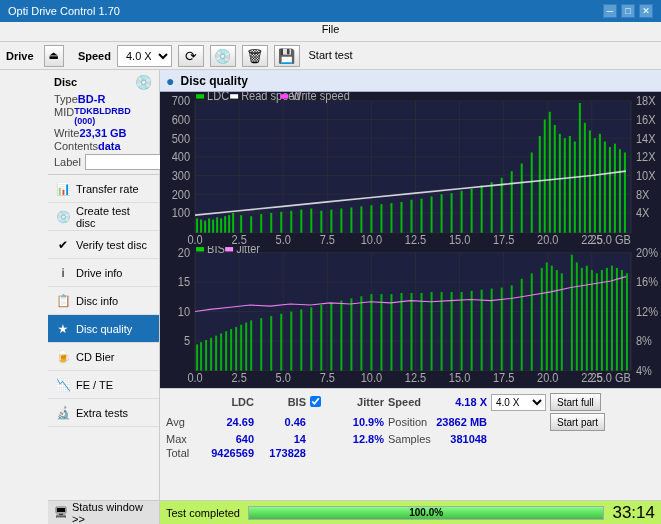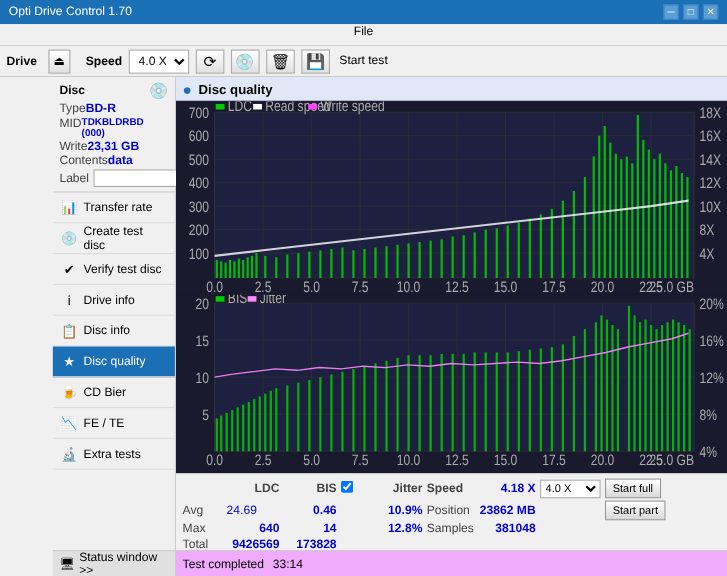--- a/index.html
+++ b/index.html
@@ -238,47 +238,48 @@
       height: 18px;
       padding: 0 6px;
       cursor: pointer;
       font-size: 10px;
       white-space: nowrap;
     }
 
     
     .progress-area {
       height: 24px;
-      background: #f0abfc;
+      background: #bef264;
       border-top: 1px solid #ccc;
       display: flex;
       align-items: center;
       padding: 0 6px;
       gap: 8px;
+      margin-top: 42px;
     }
     .progress-label { font-size: 11px; color: #000; }
     .progress-bar-container {
       flex: 1;
       height: 14px;
       background: white;
       border: 1px solid #aaa;
       position: relative;
     }
     .progress-bar-fill {
       height: 100%;
       background: linear-gradient(to bottom, #80ff80, #40c040);
       width: 100%;
     }
     .progress-text {
       position: absolute;
       top: 0; left: 0; right: 0; bottom: 0;
       display: flex; align-items: center; justify-content: center;
       font-size: 10px; font-weight: bold; color: #000;
     }
-    .time-label { font-size: 11px; color: #000; white-space: nowrap; }
+    .time-label { font-size: 17px; color: #000; white-space: nowrap; }
 
     
     .disc-icon-btn {
       background: none;
       border: none;
       cursor: pointer;
       font-size: 14px;
       padding: 0;
     }
   </style>
@@ -658,21 +659,21 @@
         <span style="width:40px; font-weight:bold; color:#444;">Speed</span>
         <span style="width:55px; text-align:right; color:#0000cc; font-weight:bold;">4.18 X</span>
         <select style="width:55px;height:17px;font-size:10px;border:1px solid #aaa;background:white;">
           <option>4.0 X</option>
         </select>
         <button class="start-full-btn">Start full</button>
       </div>
 
       <div style="display:flex; align-items:center; gap:4px; font-size:10px;">
         <span style="width:36px; color:#444;">Avg</span>
-        <span style="width:48px; text-align:left; color:#0000cc; font-weight:normal;">24.69</span>
+        <span style="width:48px; text-align:right; color:#0000cc; font-weight:bold;">24.69</span>
         <span style="width:48px; text-align:right; color:#0000cc; font-weight:bold;">0.46</span>
         <span style="width:18px;"></span>
         <span style="width:52px; text-align:right; color:#0000cc; font-weight:bold;">10.9%</span>
         <span style="width:40px; color:#444;">Position</span>
         <span style="width:55px; text-align:right; color:#0000cc; font-weight:bold;">23862 MB</span>
         <span style="width:55px;"></span>
         <button class="start-part-btn">Start part</button>
       </div>
 
       <div style="display:flex; align-items:center; gap:4px; font-size:10px;">
@@ -687,17 +688,21 @@
 
       <div style="display:flex; align-items:center; gap:4px; font-size:10px;">
         <span style="width:36px; color:#444;">Total</span>
         <span style="width:48px; text-align:right; color:#0000cc; font-weight:bold;">9426569</span>
         <span style="width:48px; text-align:right; color:#0000cc; font-weight:bold;">173828</span>
       </div>
     </div>
 
     <div class="progress-area">
       <span class="progress-label">Test completed</span>
+      <div class="progress-bar-container">
+        <div class="progress-bar-fill"></div>
+        <div class="progress-text">100.0%</div>
+      </div>
       <span class="time-label">33:14</span>
     </div>
 
   </div>
 </div>
 
 </body></html>

